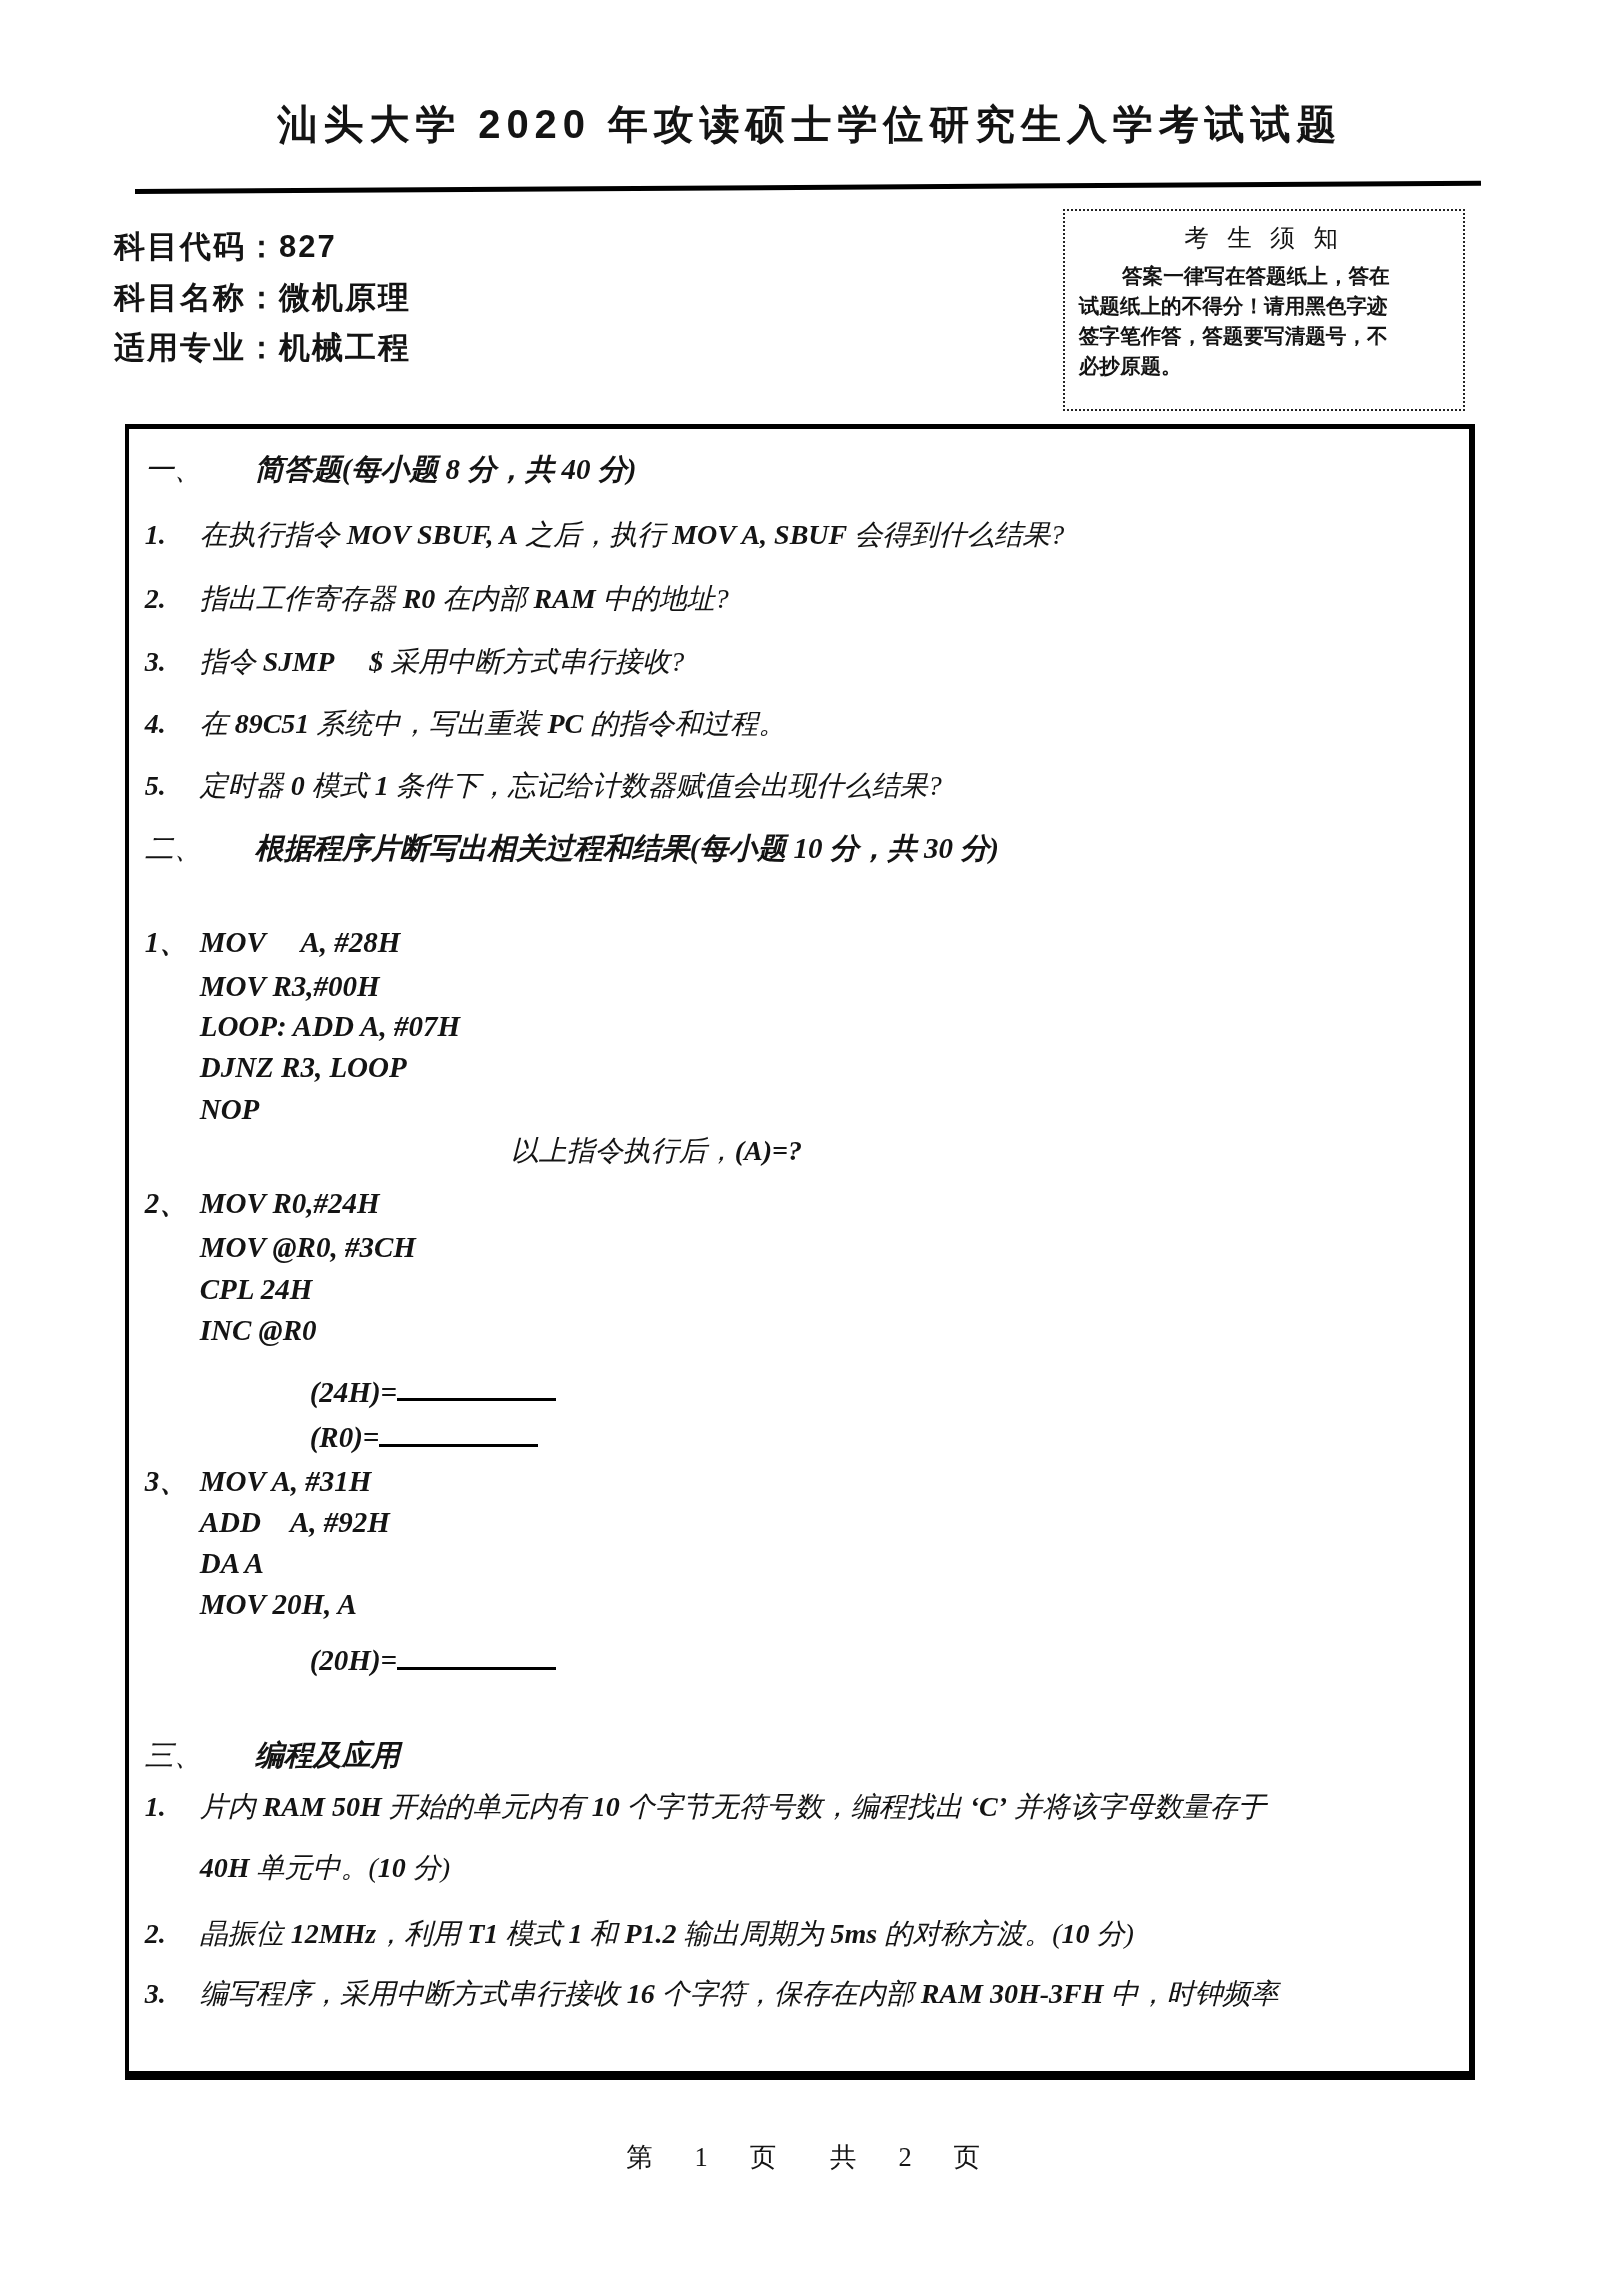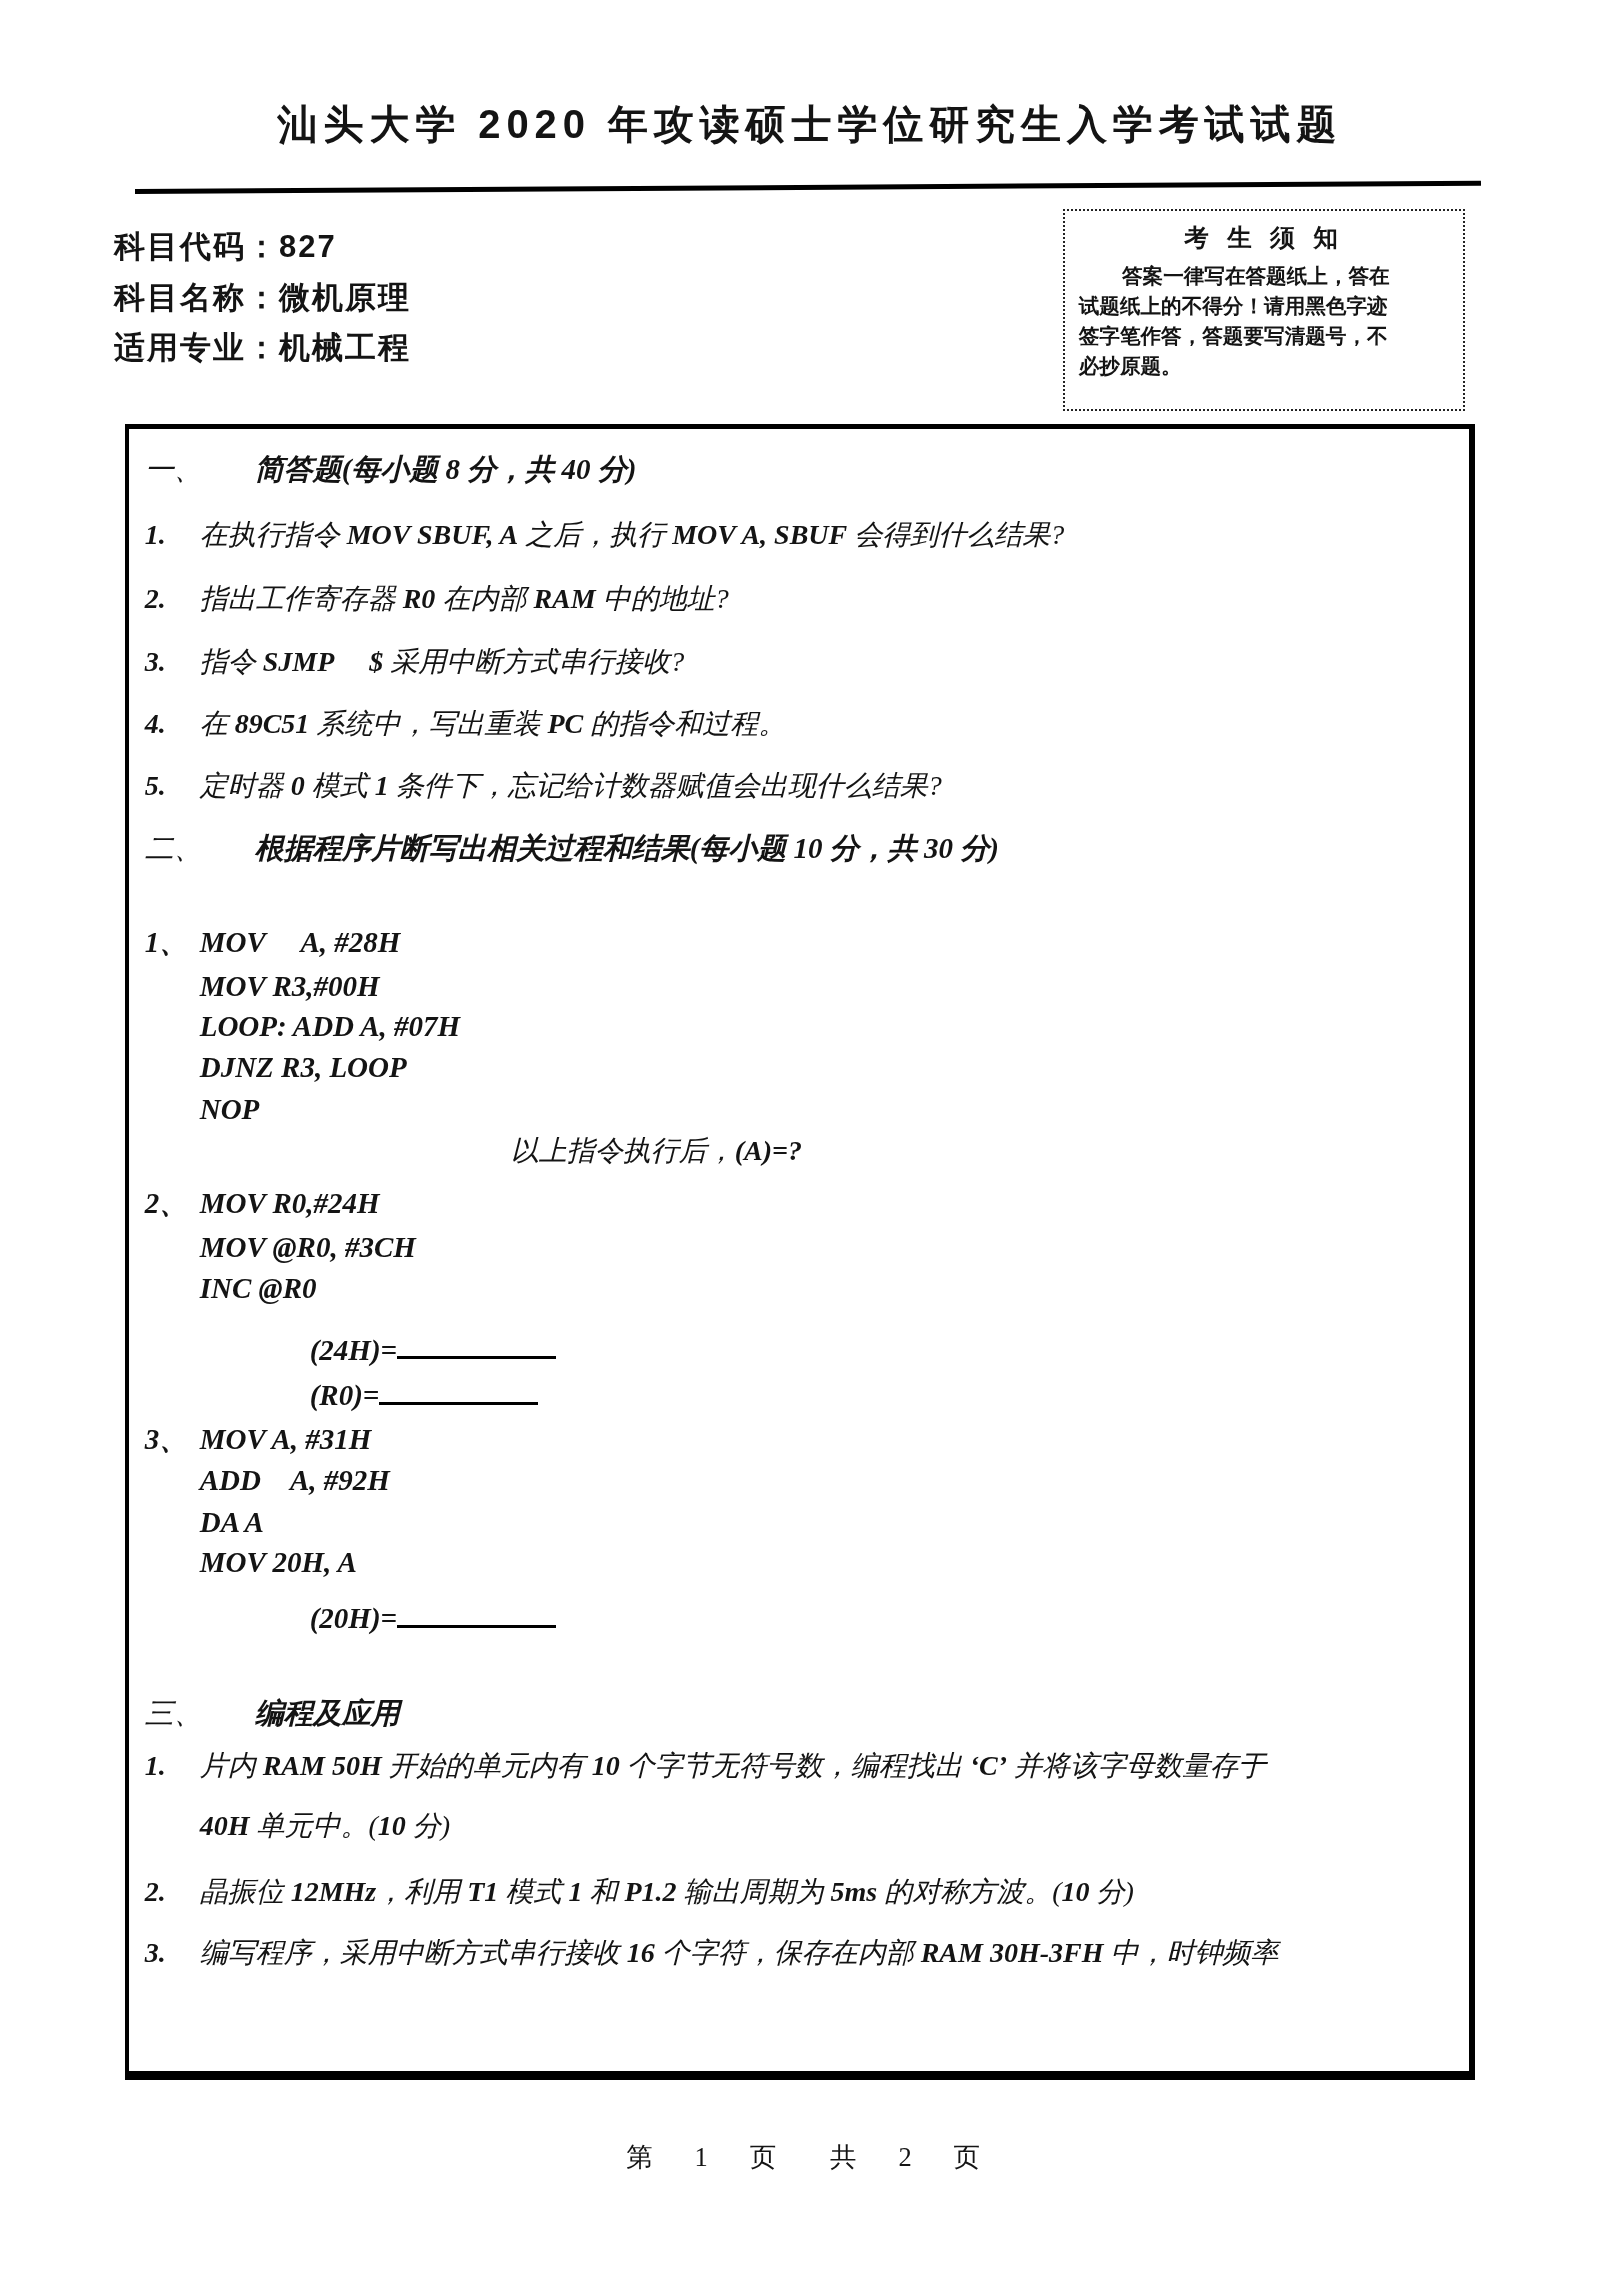--- a/index.html
+++ b/index.html
@@ -14,21 +14,21 @@
            transform:rotate(-0.35deg);transform-origin:left center;}
 
   
   .meta{position:absolute;left:114px;top:232px;font-family:"Liberation Sans",sans-serif;
         font-weight:bold;font-size:31px;letter-spacing:2px;}
   .meta-row{height:29px;line-height:29px;margin-bottom:21.6px;white-space:nowrap;}
 
   
   .notice{position:absolute;left:1063px;top:209px;width:402px;height:202px;box-sizing:border-box;
           border:2.9px dotted #222;padding:5.9px 13.7px 0 13.7px;font-family:"Liberation Sans",sans-serif;}
-  .notice-title{text-align:center;font-weight:bold;font-size:24.5px;letter-spacing:5.9px;margin:3.9px 0 6.9px 0;}
+  .notice-title{text-align:center;font-weight:normal;font-size:24.5px;letter-spacing:5.9px;margin:3.9px 0 6.9px 0;}
   .notice-line{font-size:20.6px;font-weight:bold;line-height:30px;white-space:nowrap;}
   .notice-line.indent{text-indent:2.1em;}
 
   
   .mainbox{position:absolute;left:125px;top:424px;width:1350px;height:1656px;box-sizing:border-box;
            border-style:solid;border-color:#000;border-width:5.9px 6.9px 9.8px 4.9px;
            padding:0 9.8px 0 15.7px;}
   .row{font-size:28px;line-height:35px;white-space:nowrap;font-style:italic;}
   .row.h{font-weight:bold;font-size:29px;}
   .bd{font-weight:bold;}
@@ -105,20 +105,21 @@
     <div class="row code ind" style="margin-top:5.9px"><span>DJNZ R3, LOOP</span></div>
     <div class="row code ind" style="margin-top:6.9px"><span>NOP</span></div>
     <div class="row" style="margin-top:5.9px;margin-left:366px">
       <span><span>以上指令执行后，</span><span class="bd">(A)=?</span></span>
     </div>
 
     <div class="row code" style="margin-top:18.6px">
       <span class="qnum">2、</span><span>MOV R0,#24H</span>
     </div>
     <div class="row code ind" style="margin-top:8.8px"><span>MOV @R0, #3CH</span></div>
+    <div class="row code ind" style="margin-top:6.9px"><span>CPL 24H</span></div>
     <div class="row code ind" style="margin-top:5.9px"><span>INC @R0</span></div>
     <div class="row code ans" style="margin-top:25px">
       <span>(24H)=</span><span class="blank"></span>
     </div>
     <div class="row code ans" style="margin-top:8.8px">
       <span>(R0)=</span><span class="blank"></span>
     </div>
 
     <div class="row code" style="margin-top:9px">
       <span class="qnum">3、</span><span>MOV A, #31H</span>

